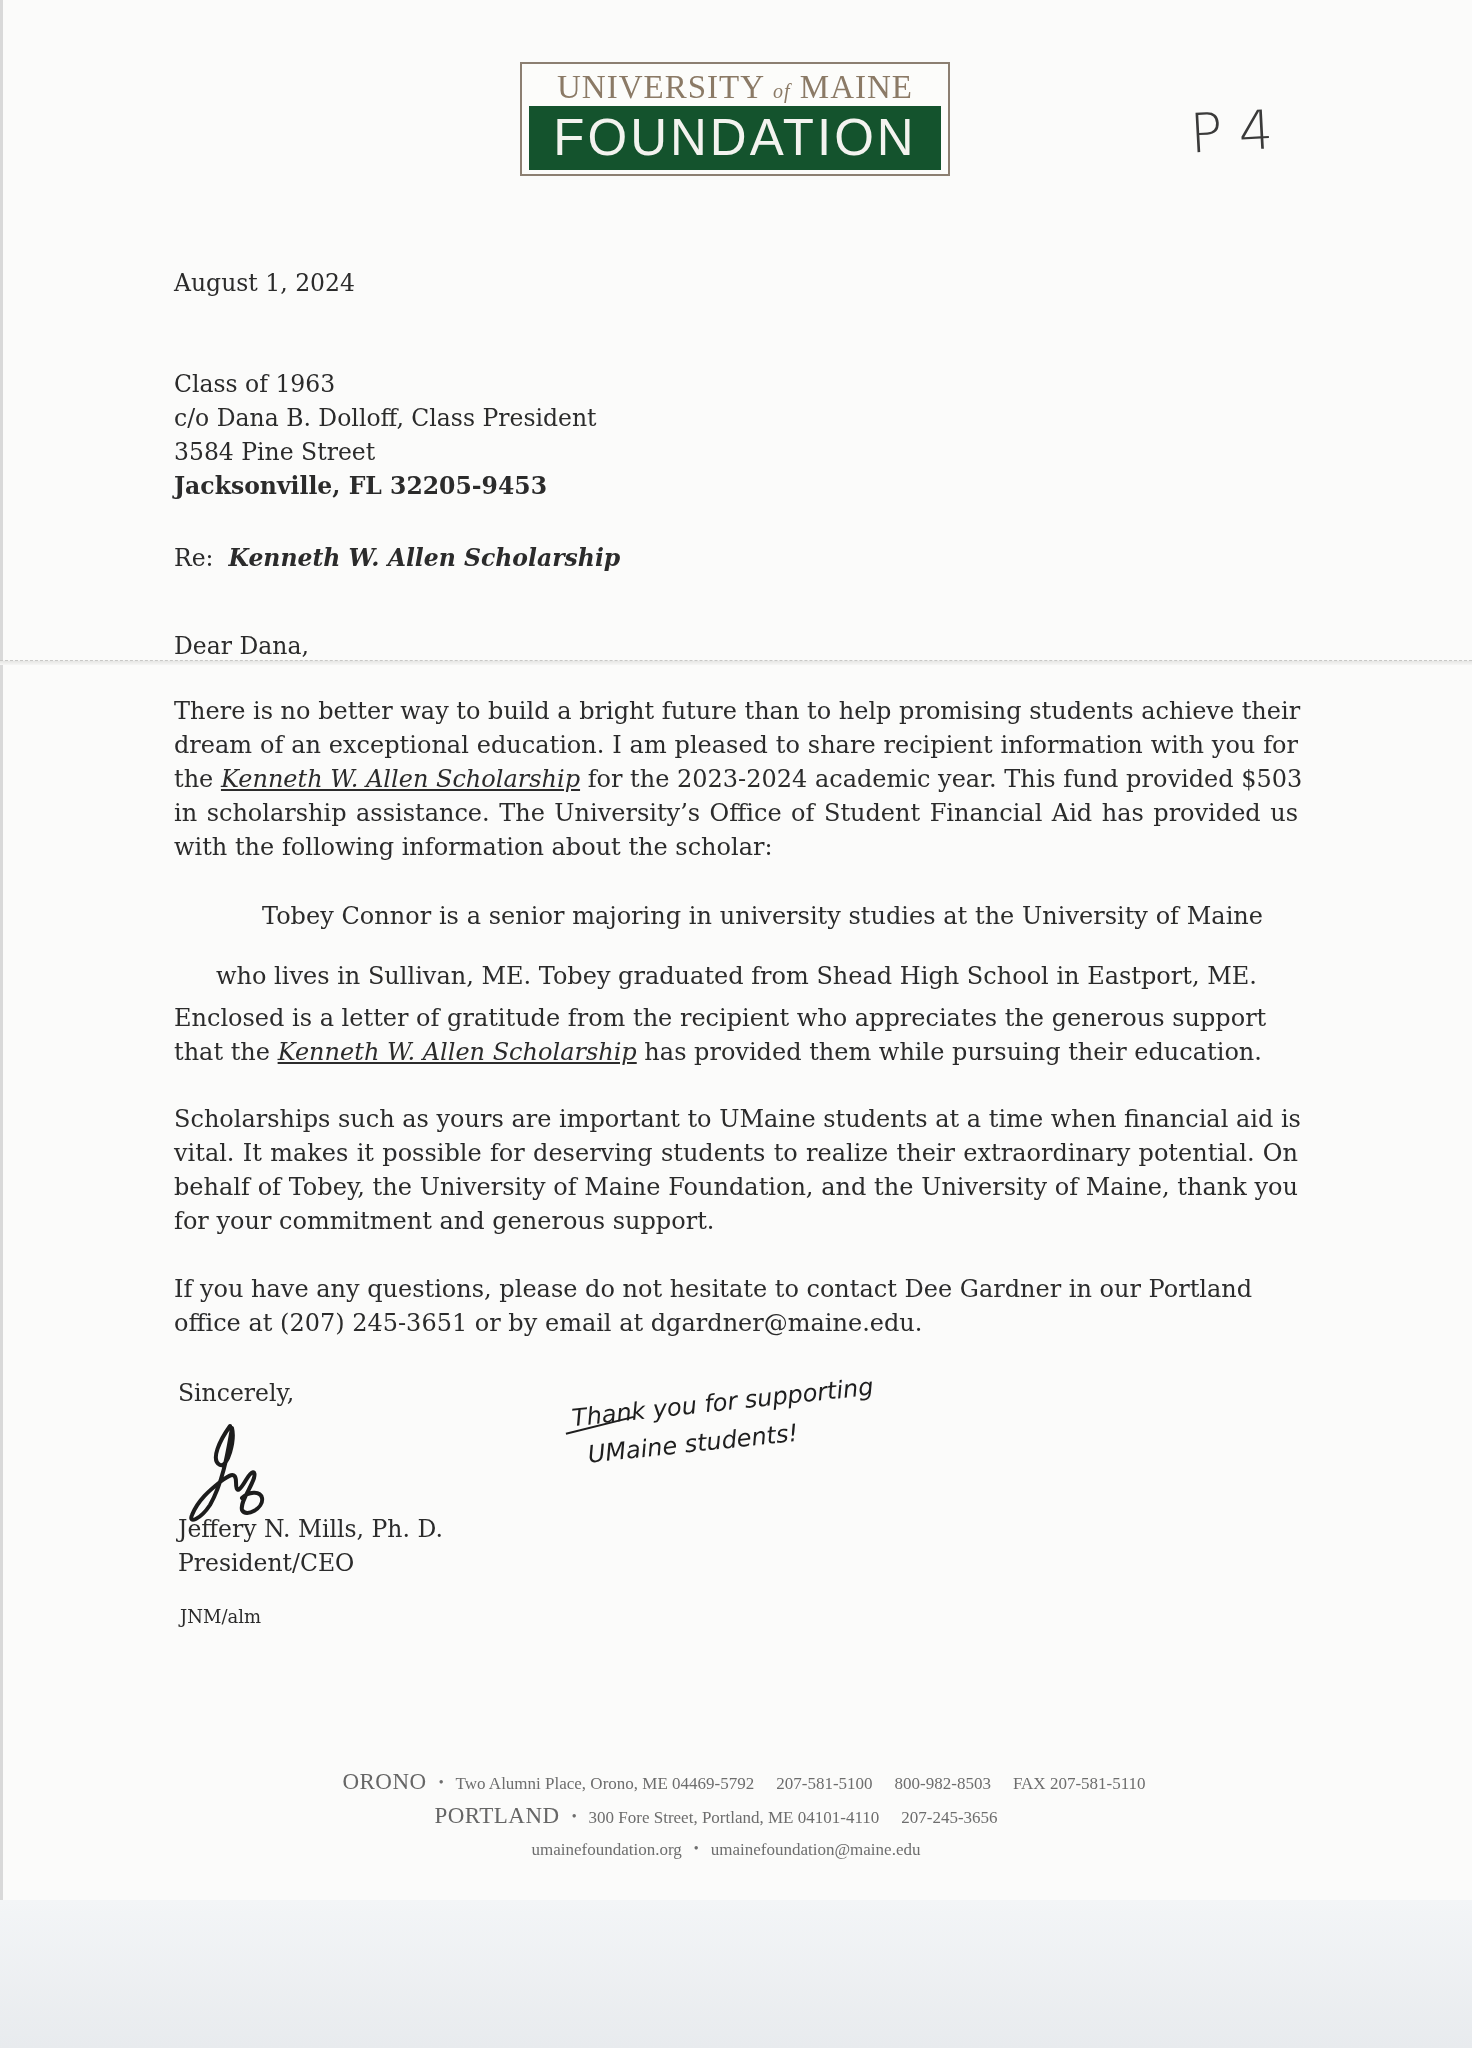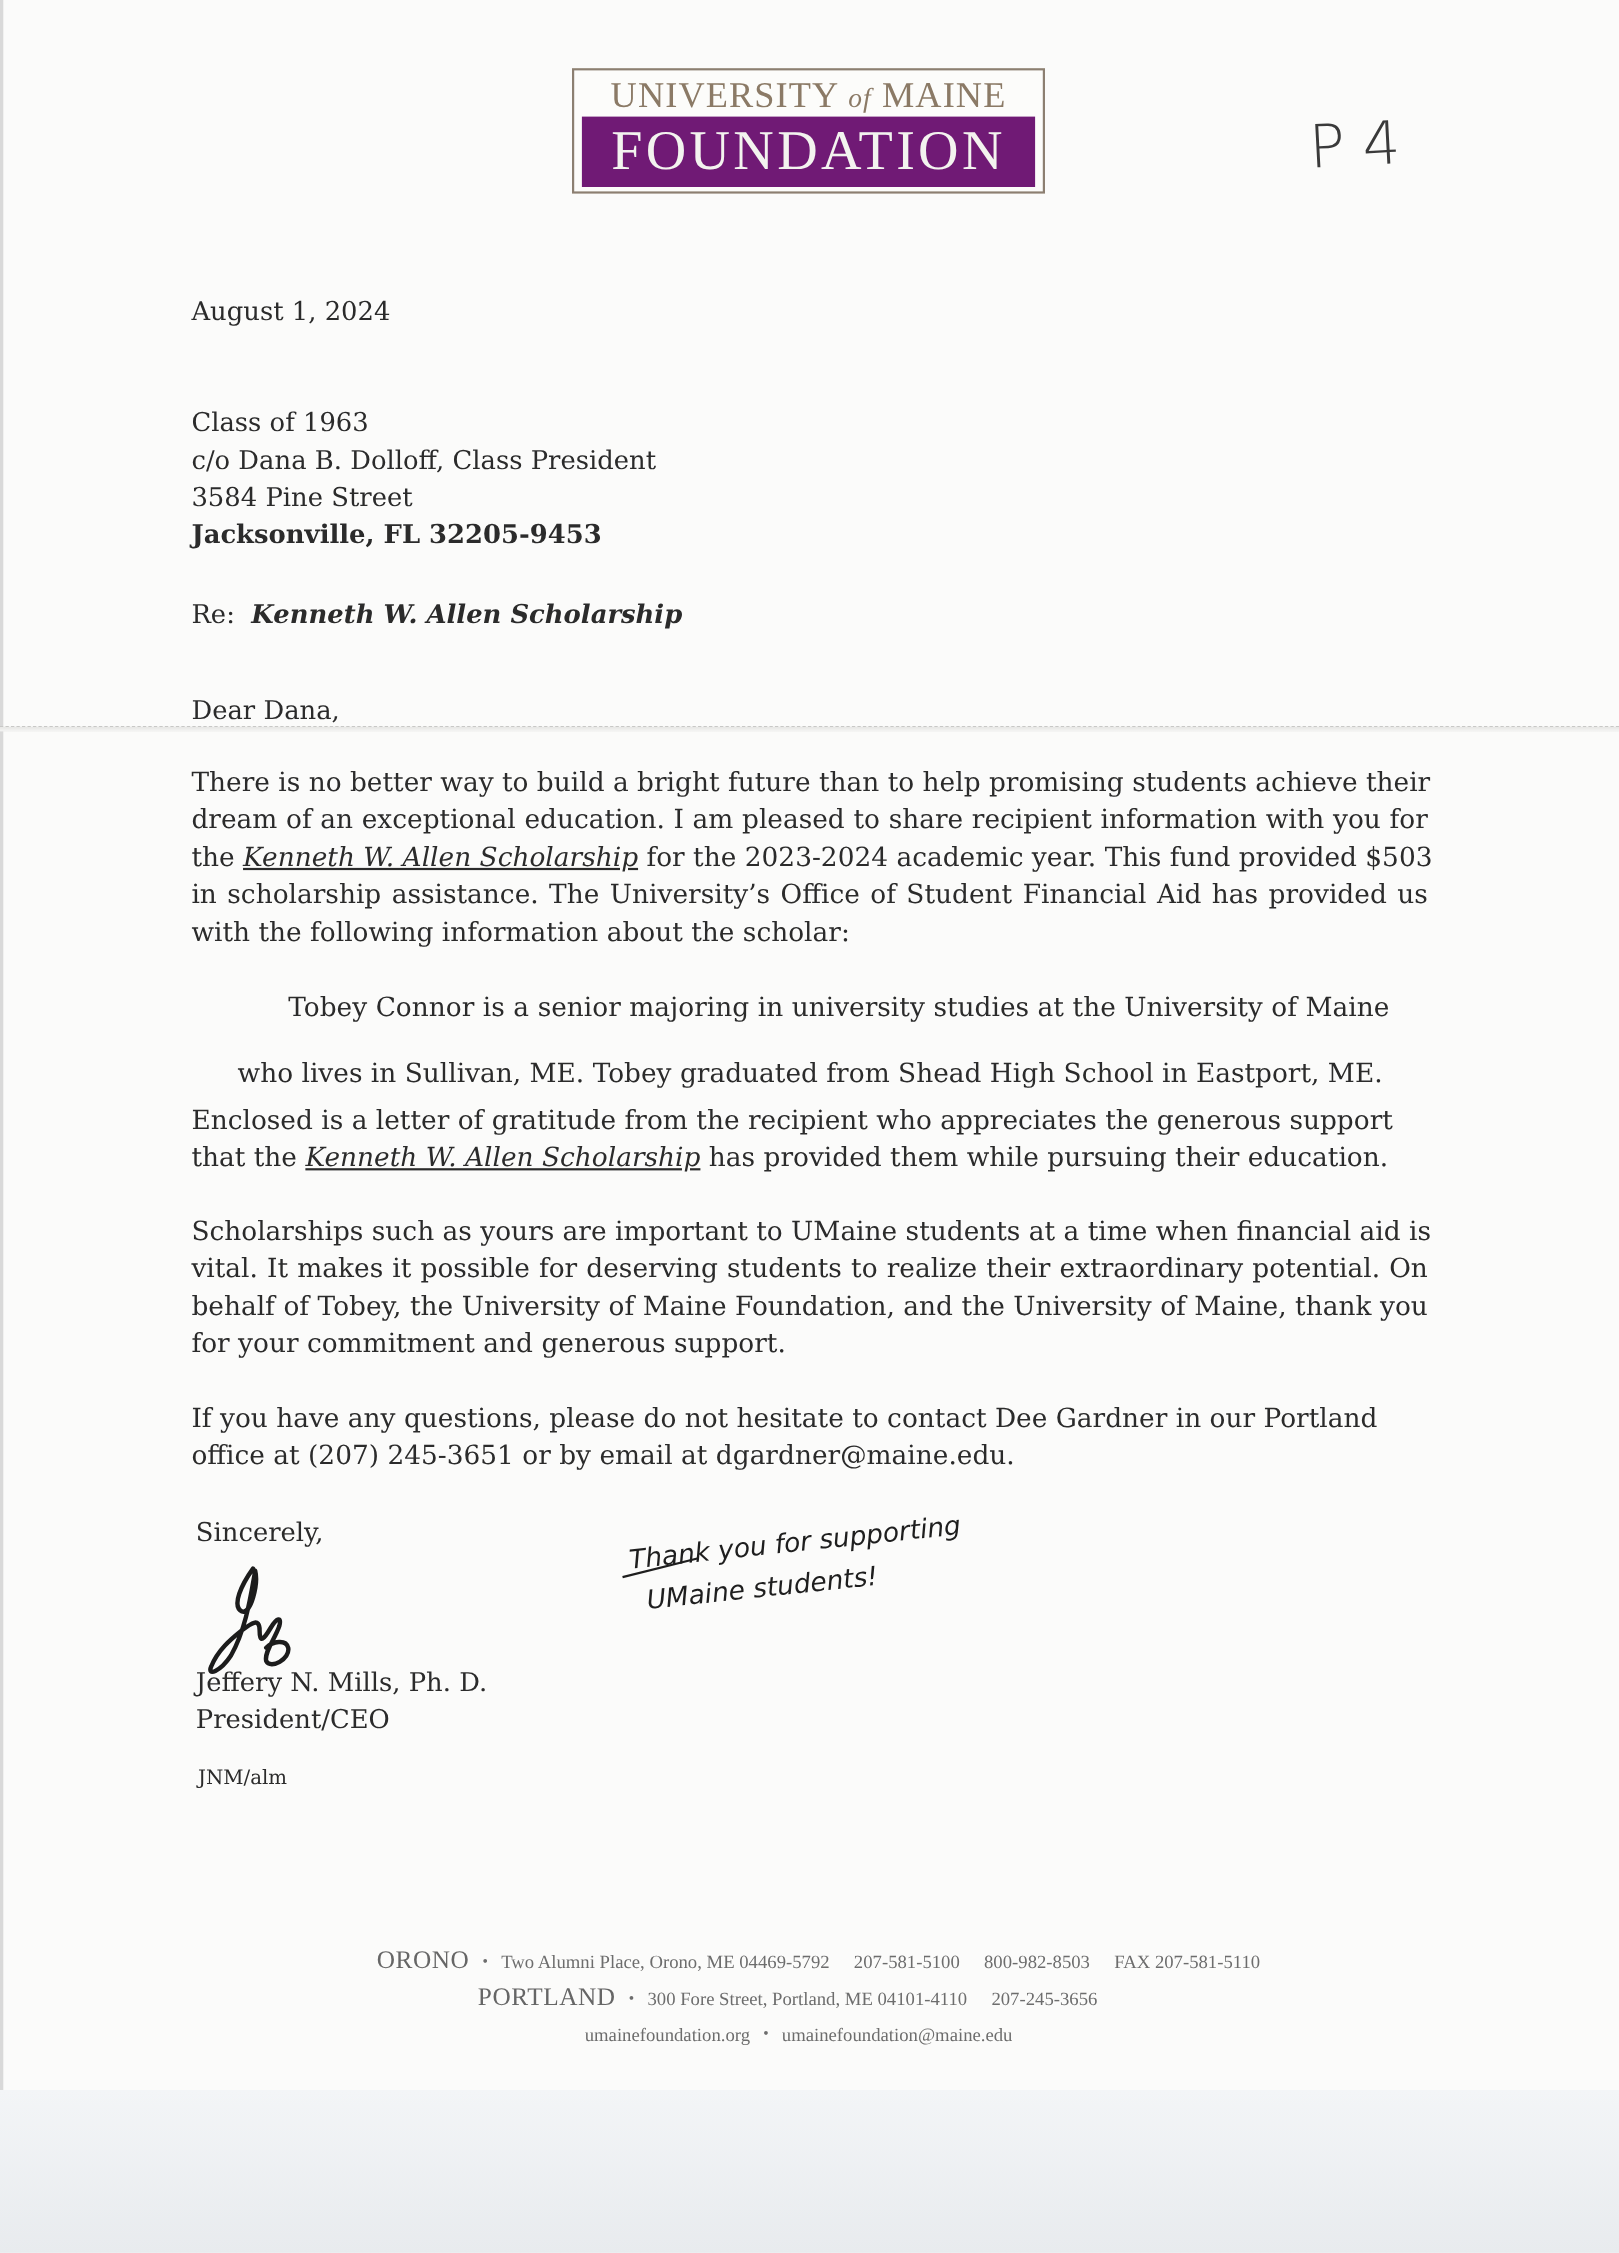--- a/index.html
+++ b/index.html
@@ -28,26 +28,26 @@
   
   .logo {
     position: absolute; left: 520px; top: 62px; width: 430px; height: 114px;
     border: 2px solid #8c7f71; background: #fcfcfa; box-sizing: border-box;
   }
   .logo-top {
     position: absolute; left: 0; top: 6px; width: 100%; text-align: center;
     font-family: "Liberation Serif", "DejaVu Serif", serif;
     font-size: 33px; color: #8b7a66; letter-spacing: 1px; line-height: 34px;
   }
-  .logo-top .of { font-style: italic; font-size: 25px; }
+  .logo-top .of { font-style: italic; font-size: 20px; }
   .logo-band {
     position: absolute; left: 7px; right: 7px; top: 42px; height: 64px;
-    background: #701a75;
+    background: #14532d;
     color: #f3f3ef; text-align: center;
-    font-family: Liberation Serif, serif;
+    font-family: Liberation Sans, sans-serif;
     font-size: 51px; line-height: 64px; letter-spacing: 3px;
   }
 
   .handnote-p4 {
     position: absolute; left: 1190px; top: 100px;
     font-family: "DejaVu Sans", sans-serif; font-size: 54px; color: #3a3a3a;
     font-weight: 300; transform: rotate(-3deg); letter-spacing: 16px;
   }
 
   .txt { font-size: 23.5px; line-height: 34px; color: #2b2b2b; }

